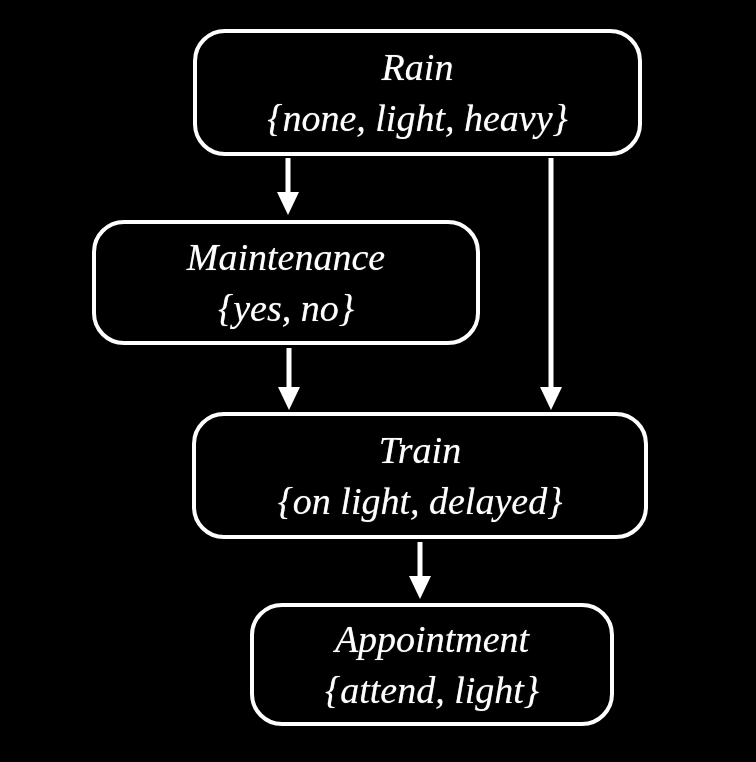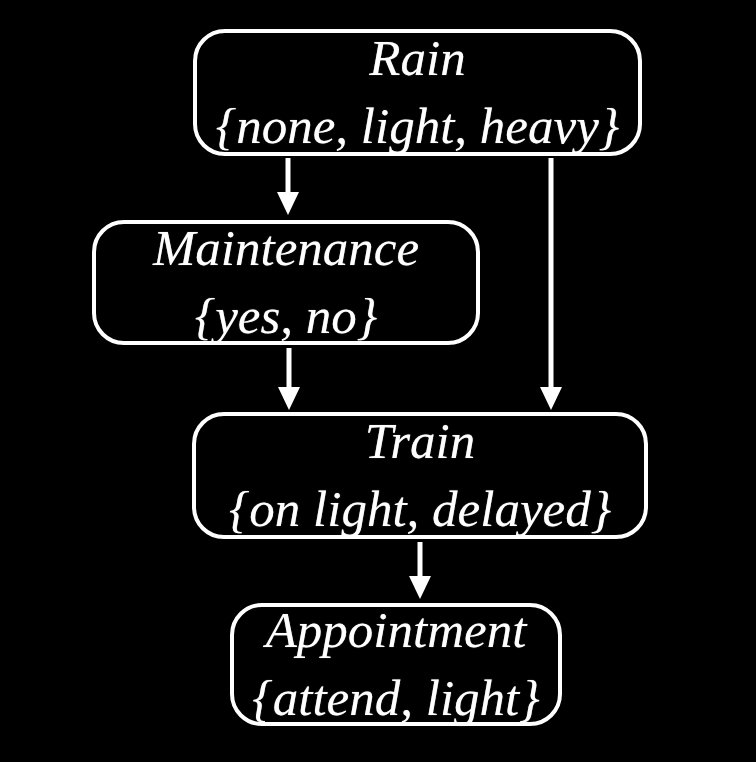--- a/index.html
+++ b/index.html
@@ -21,32 +21,32 @@
     border: 4px solid #ffffff;
     border-radius: 32px;
     background: #000000;
     color: #ffffff;
     display: flex;
     flex-direction: column;
     align-items: center;
     justify-content: center;
     text-align: center;
     font-style: italic;
-    font-size: 51px;
+    font-size: 38px;
     line-height: 1.32;
     text-shadow: 0 0 1px rgba(255,255,255,0.6);
   }
   .node .node-label,
   .node .node-states {
     white-space: nowrap;
   }
   #node-rain        { left: 193px; top:  29px; width: 449px; height: 127px; }
   #node-maintenance { left:  92px; top: 220px; width: 388px; height: 125px; font-family: Liberation Serif, serif; }
   #node-train       { left: 192px; top: 412px; width: 456px; height: 127px; }
-  #node-appointment { left: 230px; top: 603px; width: 332px; height: 123px; }
+  #node-appointment { left: 250px; top: 603px; width: 364px; height: 123px; }
   svg.edges {
     position: absolute;
     left: 0; top: 0;
     width: 756px;
     height: 762px;
     pointer-events: none;
   }
   svg.edges line    { stroke: #ffffff; stroke-width: 5; }
   svg.edges polygon { fill: #ffffff; }
 </style>

